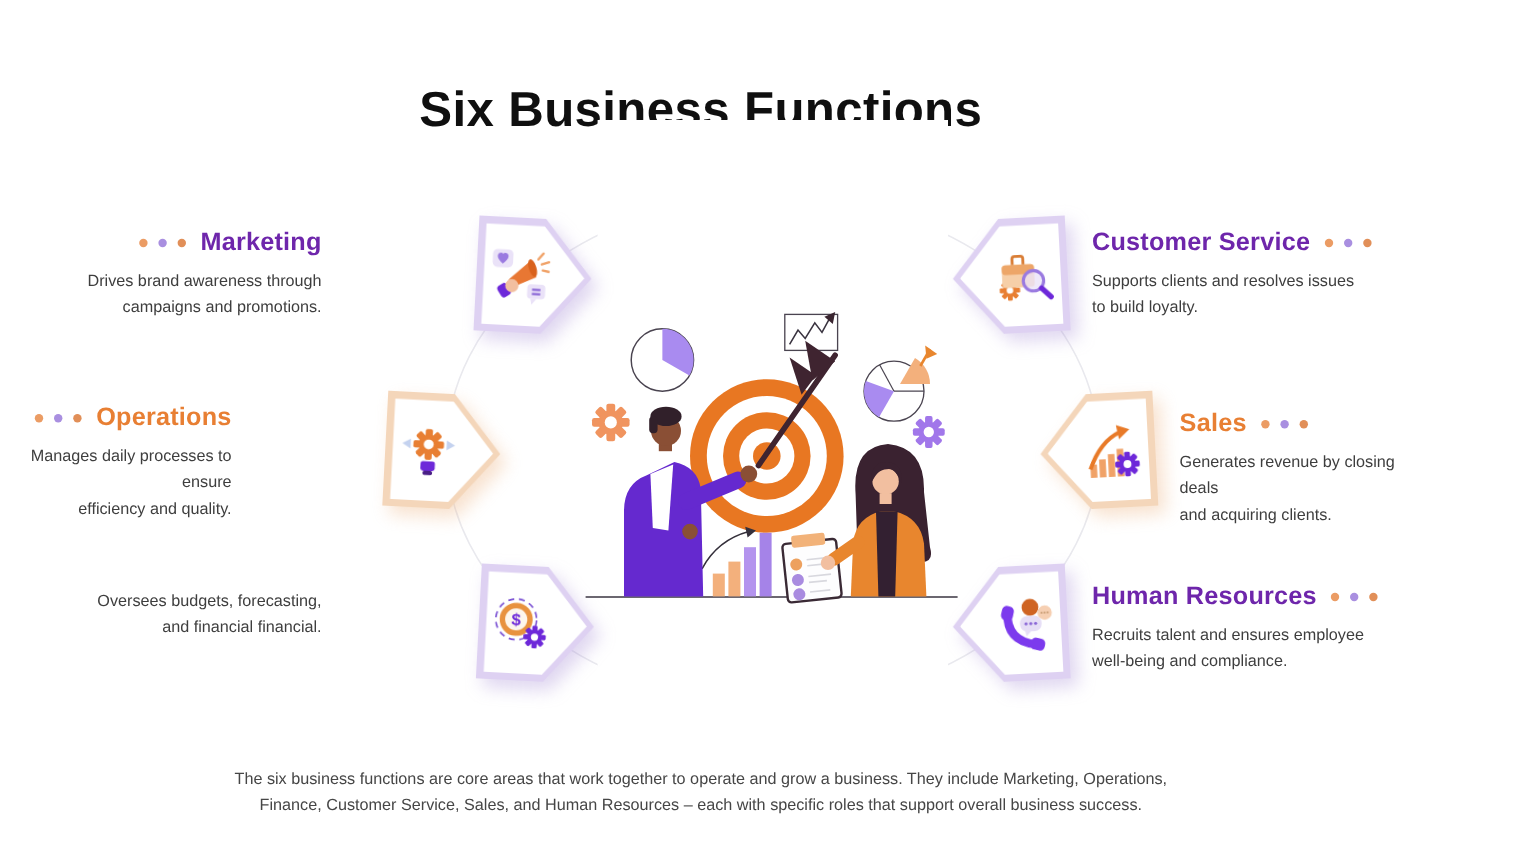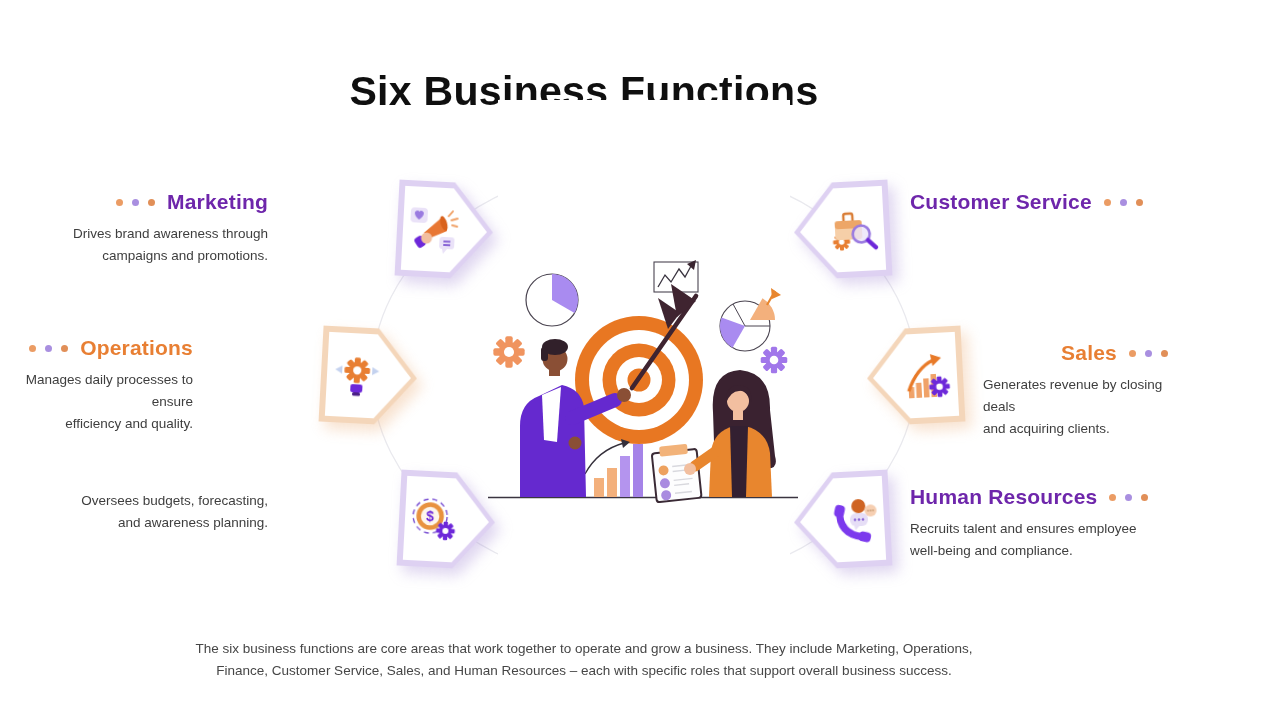--- a/index.html
+++ b/index.html
@@ -15,21 +15,21 @@
   .ring-cover{position:absolute;background:#ffffff;z-index:1;}
   .cover-top{left:498px;top:100px;width:292px;height:152px;}
   .cover-bottom{left:498px;top:508px;width:292px;height:96px;}
 
   
   .illus-wrap{position:absolute;left:482px;top:254px;z-index:2;}
 
   
   .fn{position:absolute;z-index:3;}
   .fn-head{display:flex;align-items:center;gap:12px;}
-  .fn.right-col .fn-head{justify-content:flex-end;}
+  .fn.right-col .fn-head{justify-content:flex-start;}
   .fn.left-col .fn-head{justify-content:flex-end;}
   .fn h2{margin:0;font-size:21px;font-weight:800;letter-spacing:.2px;}
   .accent-purple{color:#6e26ab;}
   .accent-orange{color:#e87f33;}
   .dots{display:flex;gap:9px;align-items:center;}
   .dot{width:7px;height:7px;border-radius:50%;display:block;}
   .d1{background:#eb9c64;}.d2{background:#a98fe0;}.d3{background:#e18f58;}
   .fn-desc{margin:9px 0 0 0;font-size:13.5px;line-height:22px;color:#3e3e3e;}
   .fn.left-col .fn-desc{text-align:right;}
 
@@ -189,32 +189,33 @@
           <span class="dot d1"></span>
           <span class="dot d2"></span>
           <span class="dot d3"></span>
         </span>
       <h2 class="accent-orange">Operations</h2>
     </div>
     <p class="fn-desc"><span>Manages daily processes to ensure</span><br><span>efficiency and quality.</span></p>
   </div>
 
   <div class="fn left-col" style="right:900px;top:481px;">
-    <p class="fn-desc"><span>Oversees budgets, forecasting,</span><br><span>and awareness planning.</span></p>
+    <p class="fn-desc"><span>Oversees budgets, forecasting,</span><br><span>and financial financial.</span></p>
   </div>
 
   <div class="fn right-col" style="left:910px;top:190px;">
     <div class="fn-head">
       <h2 class="accent-purple">Customer Service</h2>
       <span class="dots">
           <span class="dot d1"></span>
           <span class="dot d2"></span>
           <span class="dot d3"></span>
         </span>
     </div>
+    <p class="fn-desc"><span>Supports clients and resolves issues</span><br><span>to build loyalty.</span></p>
   </div>
 
   <div class="fn right-col" style="left:910px;top:485px;">
     <div class="fn-head">
       <h2 class="accent-purple">Human Resources</h2>
       <span class="dots">
           <span class="dot d1"></span>
           <span class="dot d2"></span>
           <span class="dot d3"></span>
         </span>

